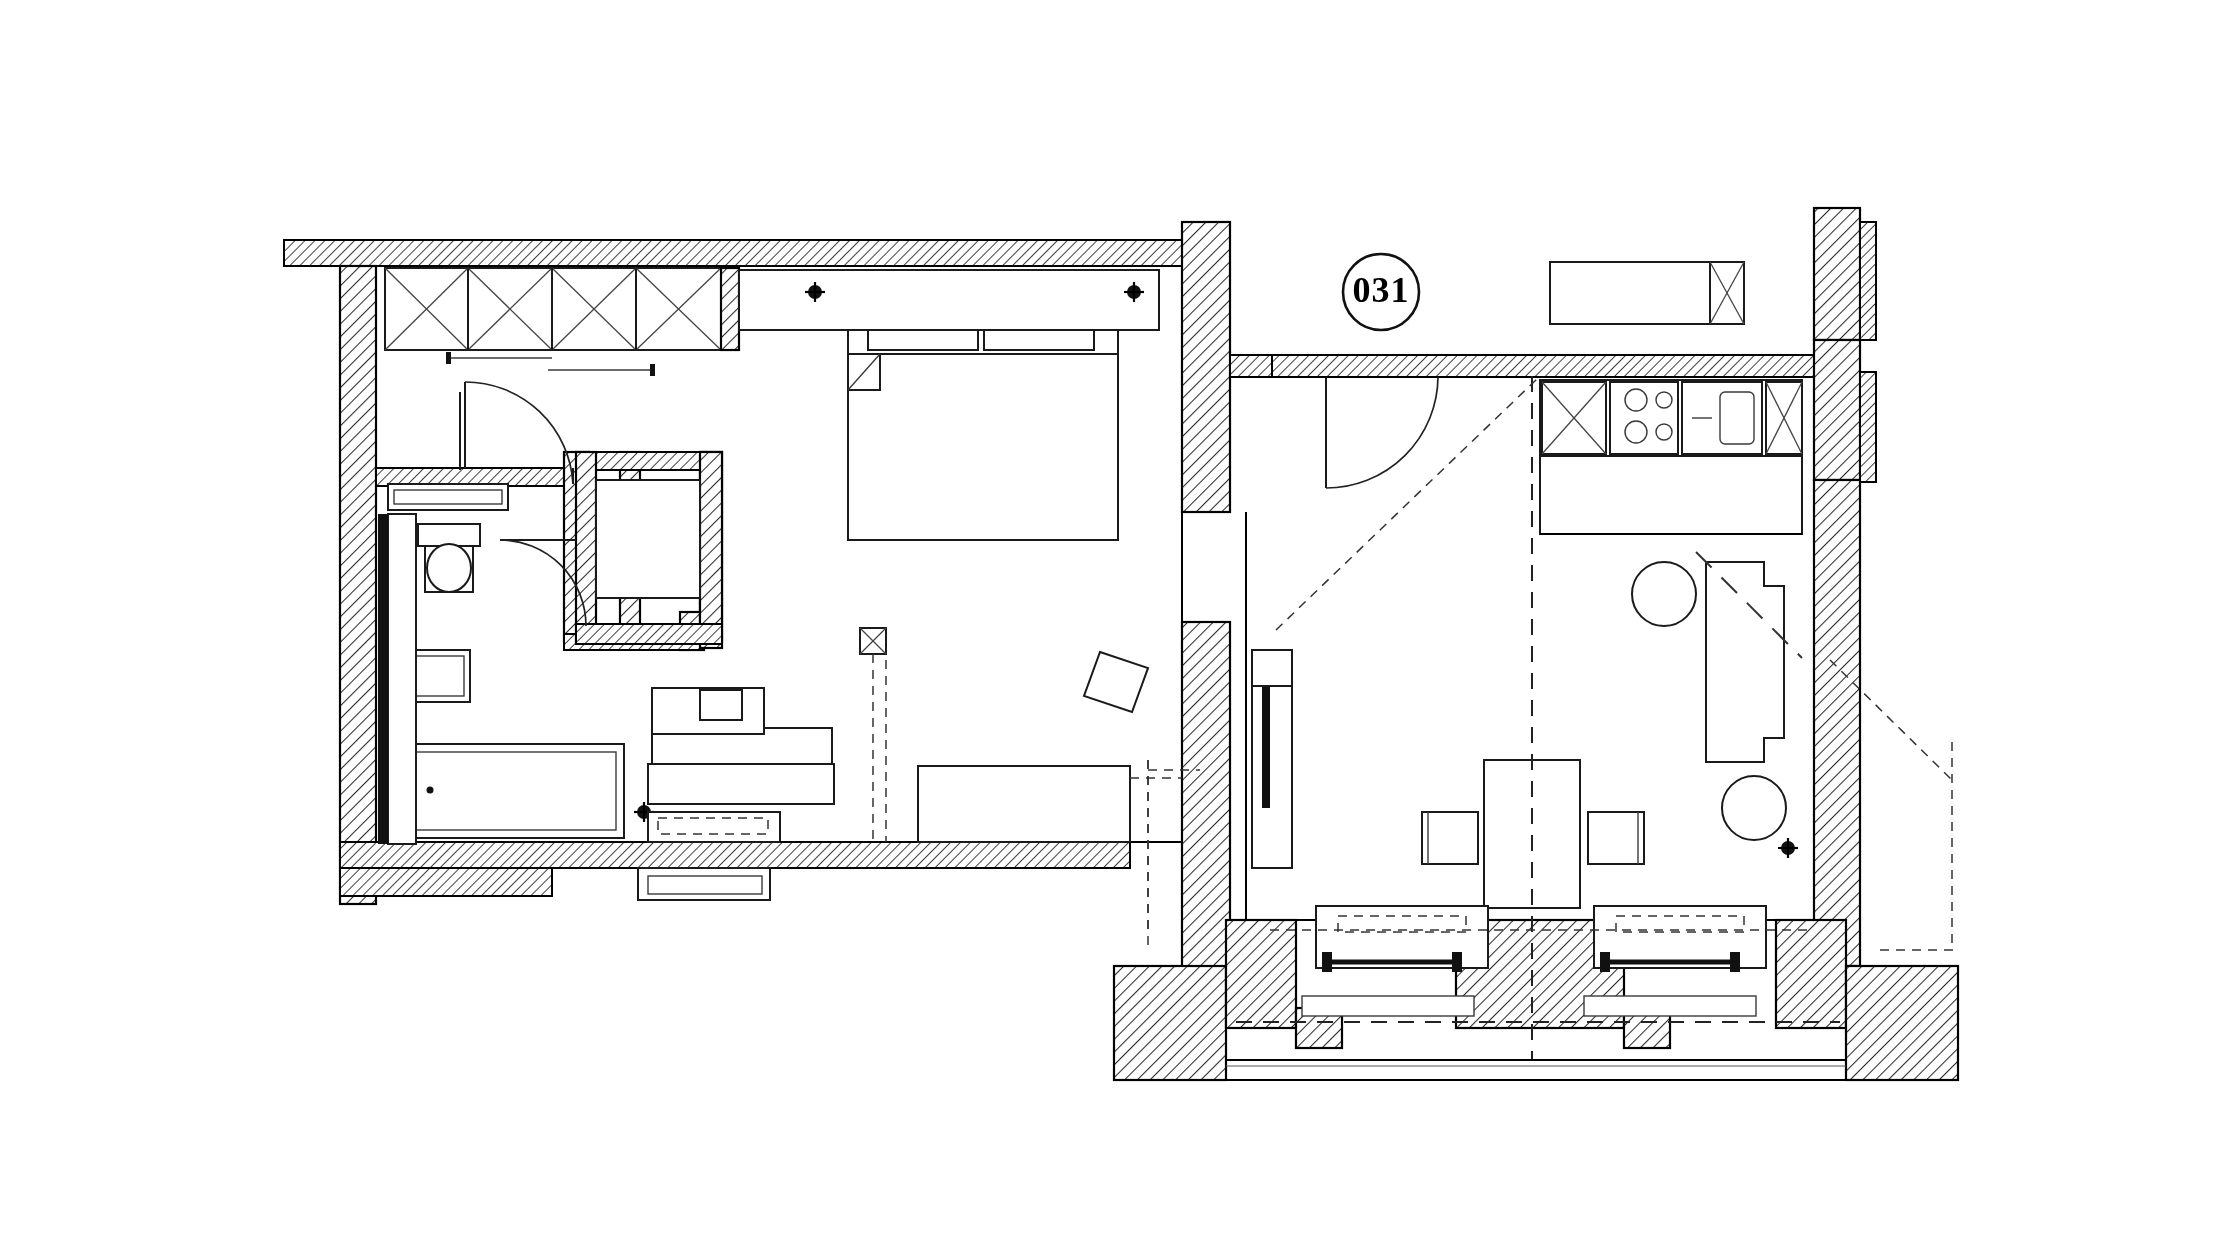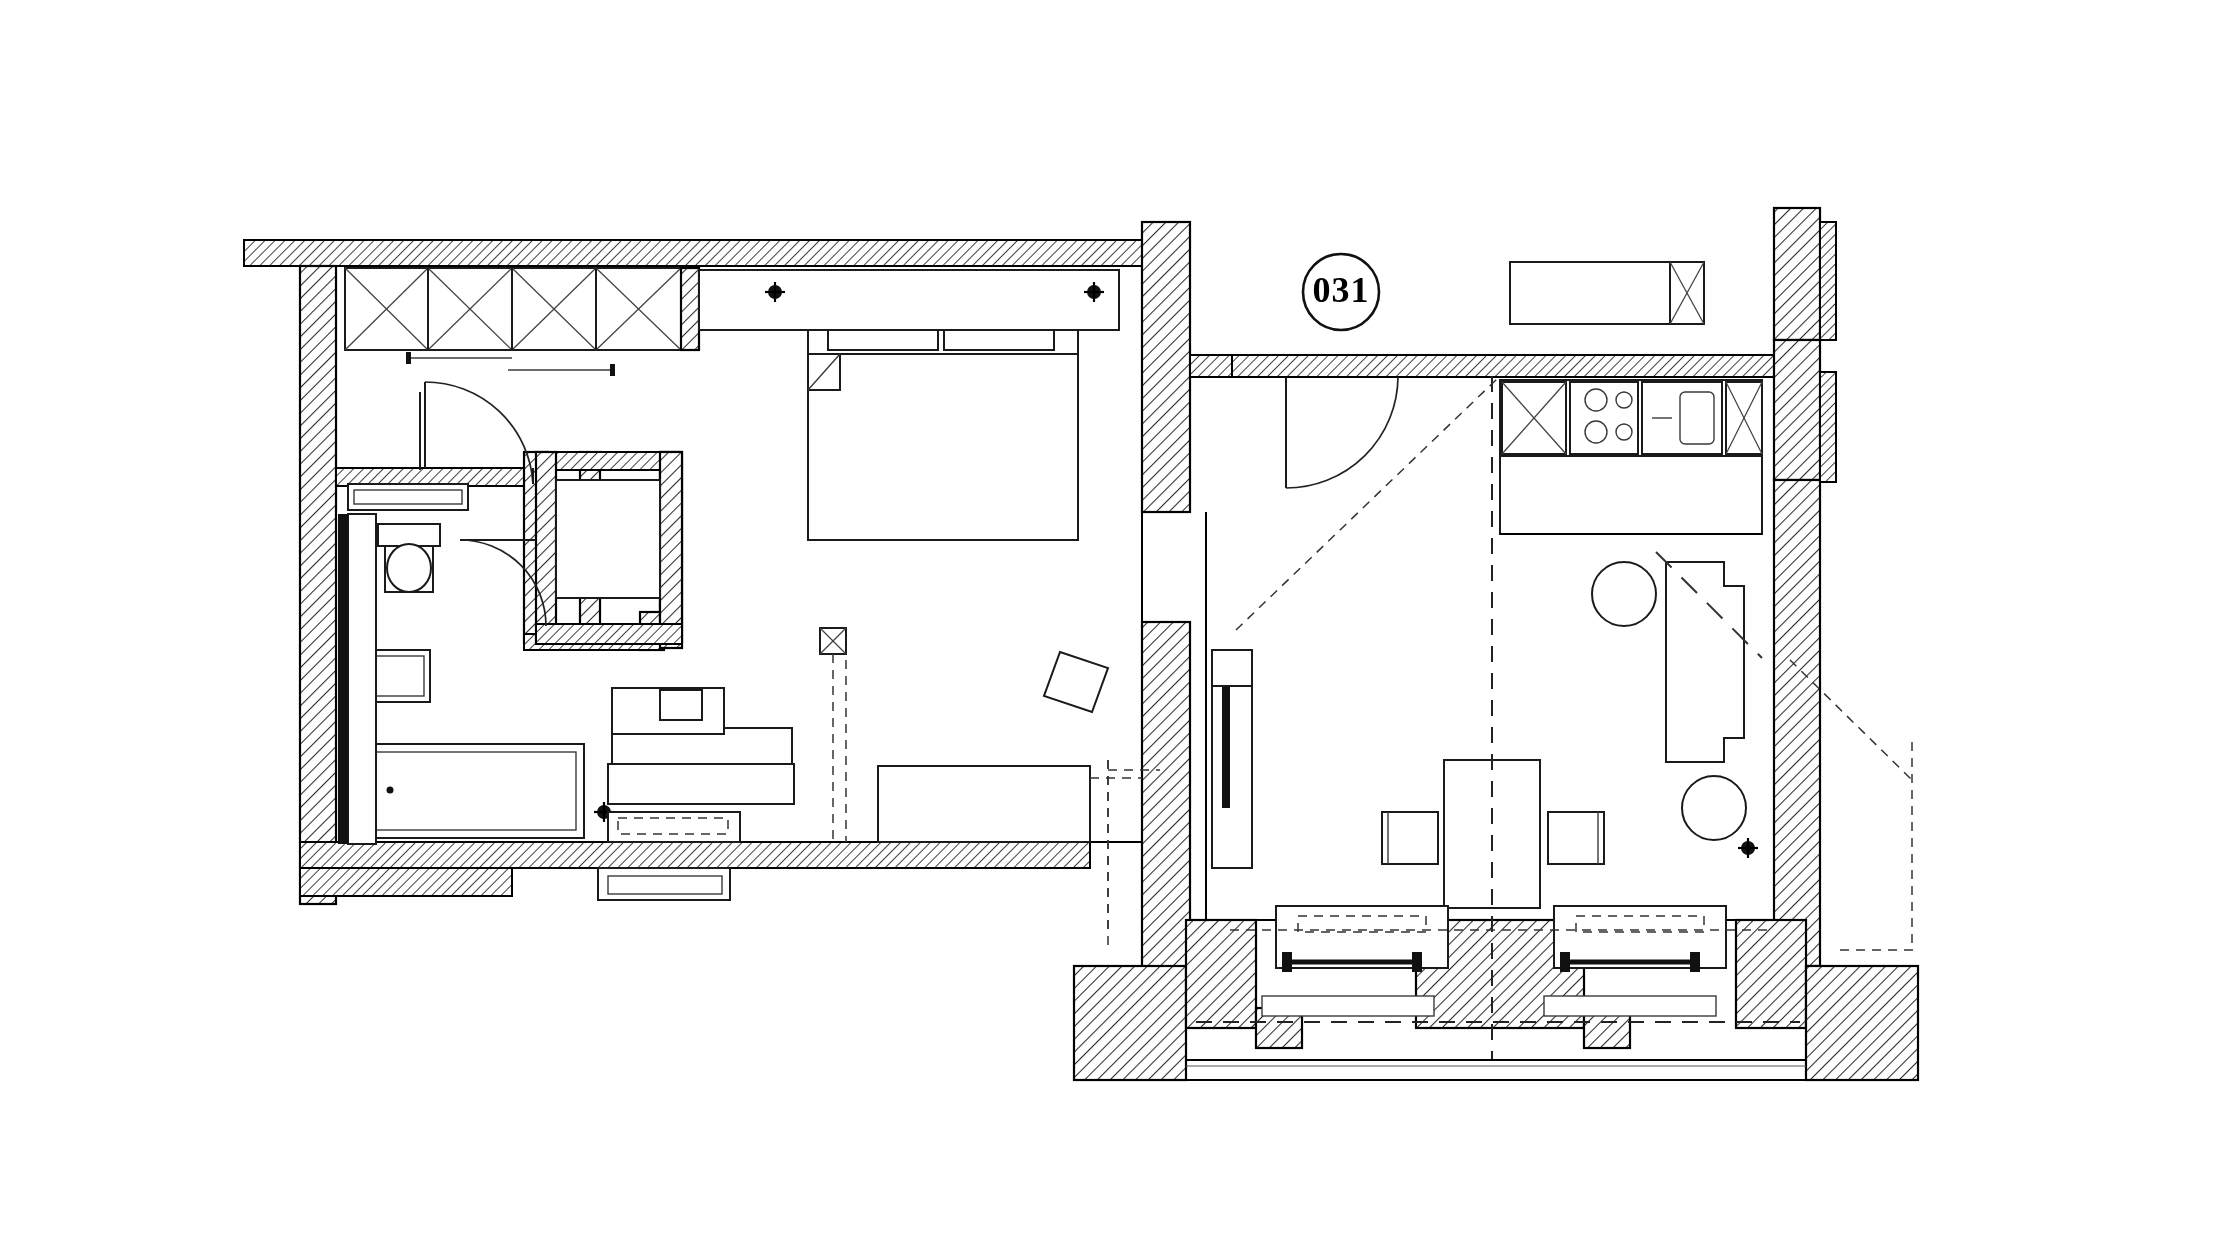--- a/index.html
+++ b/index.html
@@ -9,20 +9,21 @@
     width: 2240px;
     height: 1260px;
     overflow: hidden;
     font-family: "Liberation Sans", sans-serif;
   }
   #plan-root {
     position: relative;
     width: 1926px;
     height: 1260px;
     background: #ffffff;
+    padding-left: 40px;
   }
   svg.floorplan {
     display: block;
     width: 2240px;
     height: 1260px;
   }
   .wall-fill { fill: url(#hatch45); stroke: #000000; stroke-width: 2.2; }
   .wall-thin { fill: url(#hatch45f); stroke: #000000; stroke-width: 2.0; }
   .room-line { fill: none; stroke: #000000; stroke-width: 2.0; }
   .furn { fill: #ffffff; stroke: #1a1a1a; stroke-width: 2.0; }

